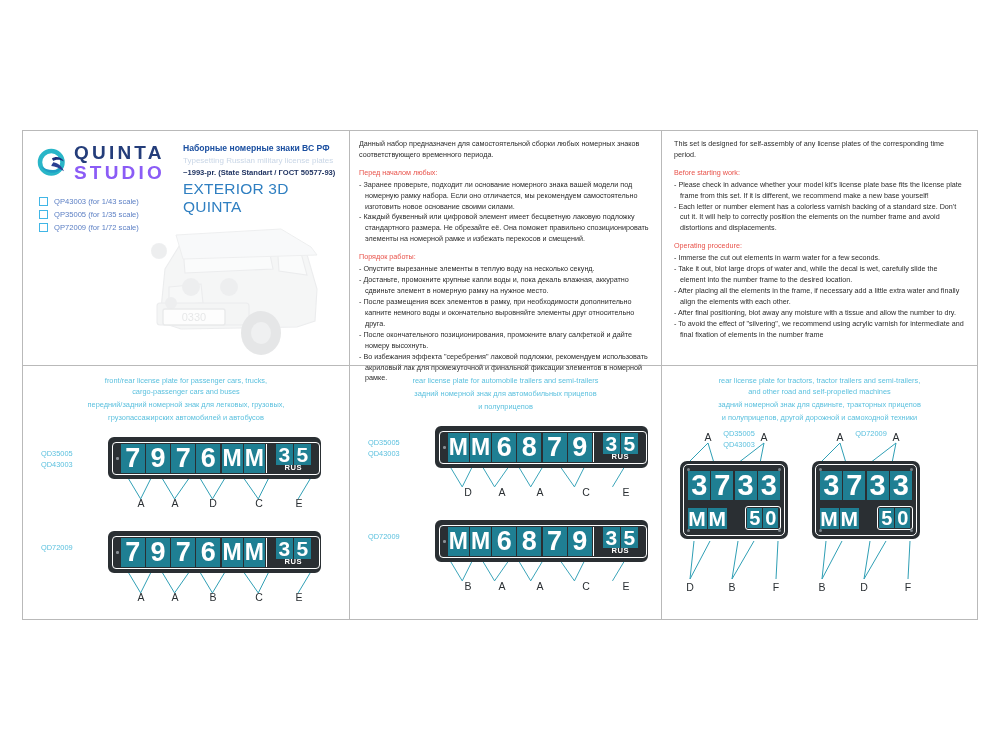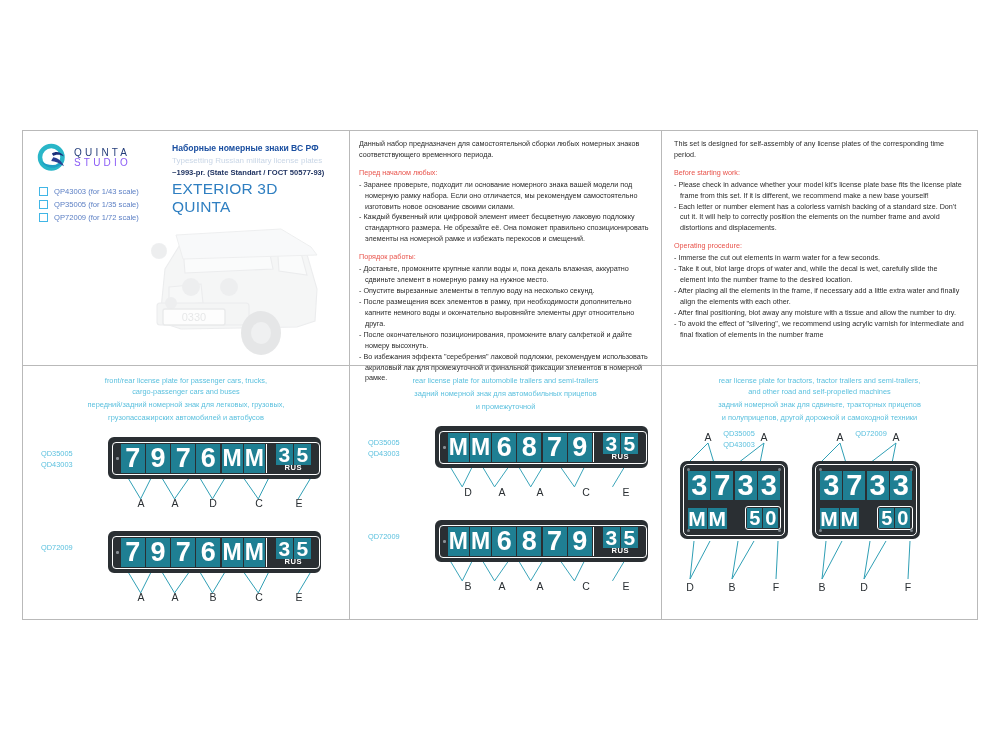--- a/index.html
+++ b/index.html
@@ -21,30 +21,30 @@
   .top-row{display:flex;height:235px;border-bottom:1px solid #b9b9b9;box-sizing:border-box;}
   .col-left{width:327px;border-right:1px solid #b9b9b9;position:relative;box-sizing:border-box;overflow:hidden;}
   .col-mid{width:312px;border-right:1px solid #b9b9b9;box-sizing:border-box;padding:8px 9px 0 9px;}
   .col-right{flex:1;box-sizing:border-box;padding:8px 12px 0 12px;}
 
   
   .brand{display:flex;align-items:center;gap:7px;padding:12px 0 0 14px;position:relative;z-index:3;}
   .logo-mark{width:30px;height:30px;position:relative;flex:none;}
   .brand-text{line-height:1.05;}
   .brand-text .l1,.brand-text .l2{
-    font-size:10px;font-weight:normal;letter-spacing:3.2px;color:#243d7a;
+    font-size:19px;font-weight:bold;letter-spacing:3.2px;color:#243d7a;
   }
   .brand-text .l2{color:#8b5cf6;}
 
   .checks{margin:14px 0 16px 16px;position:relative;z-index:3;}
   .chk-row{display:flex;align-items:center;gap:6px;margin-bottom:4px;}
   .chk-box{width:9px;height:9px;border:1.4px solid #41b6e6;box-sizing:border-box;flex:none;}
   .chk-lbl{font-size:7.6px;color:#5b7fc4;white-space:nowrap;}
 
-  .titles{position:absolute;left:149px;top:12px;width:165px;z-index:3;}
+  .titles{position:absolute;left:160px;top:12px;width:165px;z-index:3;}
   .t-ru{font-size:8.6px;font-weight:bold;color:#1b4fa0;line-height:1.35;}
   .t-en-faint{font-size:8px;color:#c9d6e6;line-height:1.5;}
   .t-std{font-size:7.6px;font-weight:bold;color:#1b2f5e;line-height:1.5;}
   .t-big{font-size:15.5px;color:#2f7fc1;letter-spacing:.2px;margin-top:2px;}
 
   
   .vehicle{
     position:absolute;left:98px;top:60px;width:232px;height:172px;
     opacity:.13;z-index:1;
   }
@@ -205,22 +205,22 @@
 
     <div class="col-mid">
       <p class="para">Данный набор предназначен для самостоятельной сборки любых номерных знаков соответствующего временного периода.</p>
       <p class="hd">Перед началом любых:</p>
       <ul class="bl">
         <li>- Заранее проверьте, подходит ли основание номерного знака вашей модели под номерную рамку набора. Если оно отличается, мы рекомендуем самостоятельно изготовить новое основание своими силами.</li>
         <li>- Каждый буквенный или цифровой элемент имеет бесцветную лаковую подложку стандартного размера. Не обрезайте её. Она поможет правильно спозиционировать элементы на номерной рамке и избежать перекосов и смещений.</li>
       </ul>
       <p class="hd">Порядок работы:</p>
       <ul class="bl">
+        <li>- Опустите вырезанные элементы в теплую воду на несколько секунд.</li>
         <li>- Достаньте, промокните крупные капли воды и, пока декаль влажная, аккуратно сдвиньте элемент в номерную рамку на нужное место.</li>
-        <li>- Опустите вырезанные элементы в теплую воду на несколько секунд.</li>
         <li>- После размещения всех элементов в рамку, при необходимости дополнительно капните немного воды и окончательно выровняйте элементы друг относительно друга.</li>
         <li>- После окончательного позиционирования, промокните влагу салфеткой и дайте номеру высохнуть.</li>
         <li>- Во избежания эффекта "серебрения" лаковой подложки, рекомендуем использовать акриловый лак для промежуточной и финальной фиксации элементов в номерной рамке.</li>
       </ul>
     </div>
 
     <div class="col-right">
       <p class="para">This set is designed for self-assembly of any license plates of the corresponding time period.</p>
       <p class="hd">Before starting work:</p>
       <ul class="bl">
@@ -367,21 +367,21 @@
               <span class="ltr" style="left:191px;top:0">E</span>
             </div>
           </div>
         </div>
     </div>
 
     <div class="b-mid">
       <div class="cap">
         <div class="en">rear license plate for automobile trailers and semi-trailers</div>
         <div class="ru">задний номерной знак для автомобильных прицепов</div>
-        <div class="ru">и промежуточной</div>
+        <div class="ru">и полуприцепов</div>
       </div>
       <div id="p1">
           <div class="plate-block">
             <div class="codes">
               <div>QD35005</div>
               <div>QD43003</div>
             </div>
             <svg class="leaders" viewBox="0 0 327 82">
               <line x1="106" y1="44" x2="118" y2="64" stroke="#2f9fb5" stroke-width="1"></line>
               <line x1="128" y1="44" x2="118" y2="64" stroke="#2f9fb5" stroke-width="1"></line>

